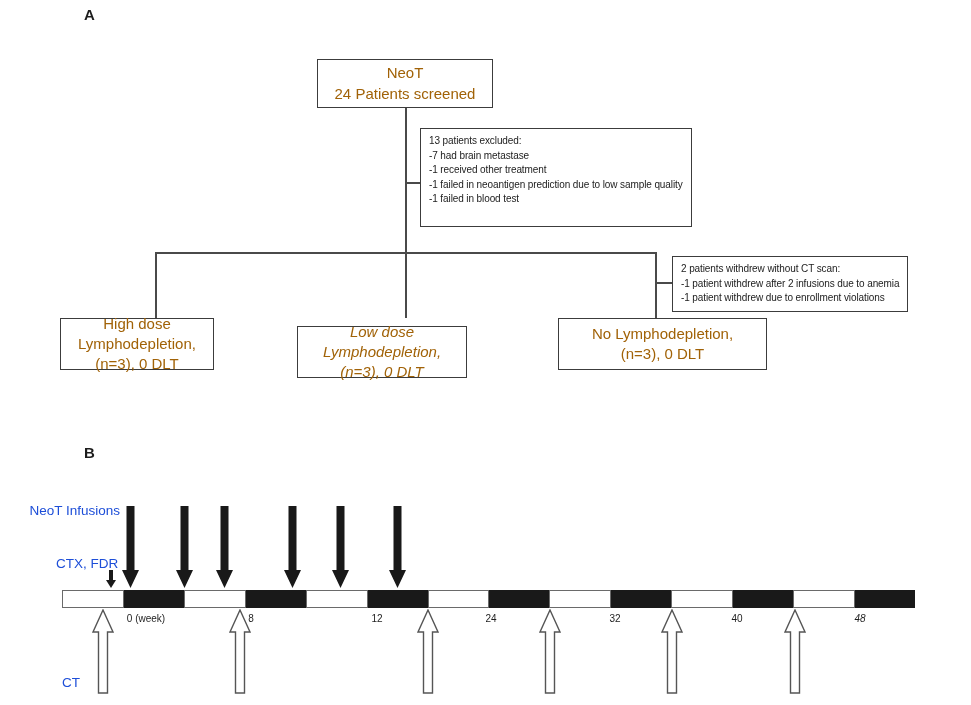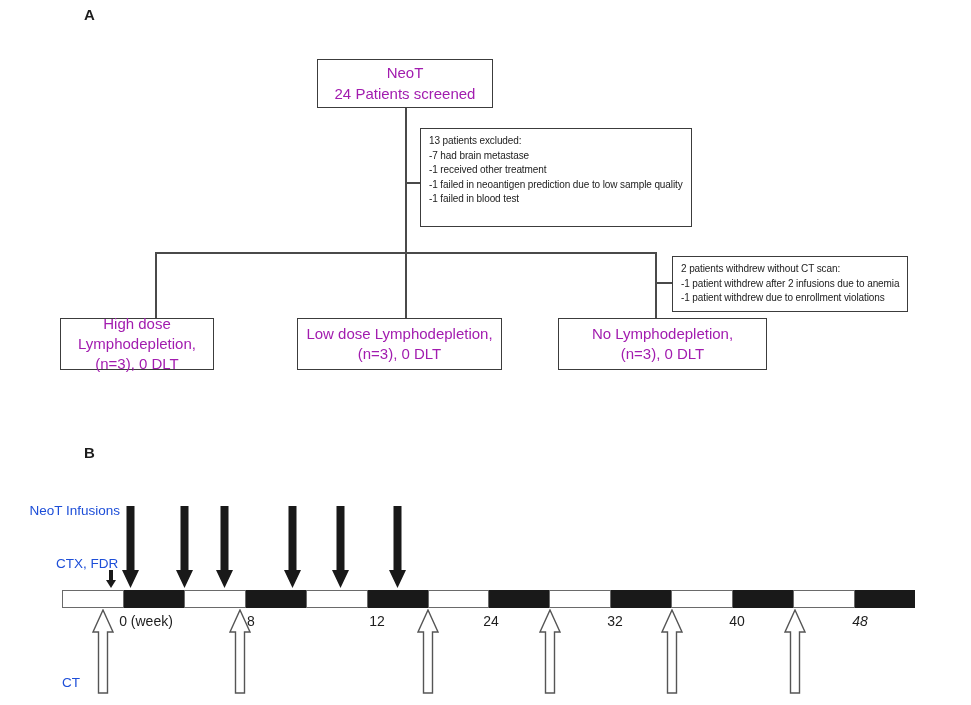--- a/index.html
+++ b/index.html
@@ -5,34 +5,34 @@
   html,body{margin:0;padding:0;background:#fff;}
   #figure{
     position:relative;width:971px;height:705px;background:#ffffff;
     font-family:"Liberation Sans","DejaVu Sans",sans-serif;color:#222;
     overflow:hidden;
   }
   .panel-label{position:absolute;font-size:15px;font-weight:bold;color:#1d1d1d;}
   
   .fbox{position:absolute;border:1.5px solid #3c3c3c;background:#fff;box-sizing:border-box;}
   .fbox.center{display:flex;flex-direction:column;align-items:center;justify-content:center;text-align:center;}
-  .big-text{font-size:15px;line-height:1.35;color:#a21caf;}
+  .big-text{font-size:15px;line-height:1.35;color:#a16207;}
   .small-note{font-size:10px;line-height:14.6px;letter-spacing:-0.1px;color:#222;
     padding:5px 8px;white-space:nowrap;width:max-content;}
   
   .vline,.hline{position:absolute;background:#4a4a4a;}
   .vline{width:1.5px;}
   .hline{height:1.5px;}
   
   #schedule-bar{position:absolute;display:flex;box-sizing:border-box;}
   .seg{flex:1 1 0;box-sizing:border-box;}
   .seg.white{background:#fff;border:1.2px solid #6a6a6a;}
   .seg.black{background:#191919;}
   .side-label{position:absolute;font-size:13.5px;color:#1d4ed8;}
-  .week-label{position:absolute;font-size:14px;color:#1d1d1d;transform:translateX(-50%);white-space:nowrap;}
+  .week-label{position:absolute;font-size:10px;color:#1d1d1d;transform:translateX(-50%);white-space:nowrap;}
   .mark{position:absolute;}
 </style>
 </head>
 <body>
 
 <div id="figure">
 
   <div class="panel-label" style="left:84px;top:6px;">A</div>
 
   <div class="fbox center big-text" style="left:317px;top:59px;width:176px;height:49px;">
@@ -59,21 +59,21 @@
   <div class="fbox small-note" style="left:672px;top:256px;min-width:233px;min-height:52px;">
     <div>2 patients withdrew without CT scan:</div>
     <div>-1 patient withdrew after 2 infusions due to anemia</div>
     <div>-1 patient withdrew due to enrollment violations</div>
   </div>
 
   <div class="fbox center big-text" style="left:60px;top:318px;width:154px;height:52px;">
     <span>High dose Lymphodepletion,</span>
     <span>(n=3), 0 DLT</span>
   </div>
-  <div class="fbox center big-text" style="left:297px;top:318px;width:205px;height:52px;">
+  <div class="fbox center big-text" style="left:297px;top:326px;width:170px;height:52px;font-style:italic;">
     <span>Low dose Lymphodepletion,</span>
     <span>(n=3), 0 DLT</span>
   </div>
   <div class="fbox center big-text" style="left:558px;top:318px;width:209px;height:52px;">
     <span>No Lymphodepletion,</span>
     <span>(n=3), 0 DLT</span>
   </div>
 
   <div class="panel-label" style="left:84px;top:444px;">B</div>
 

